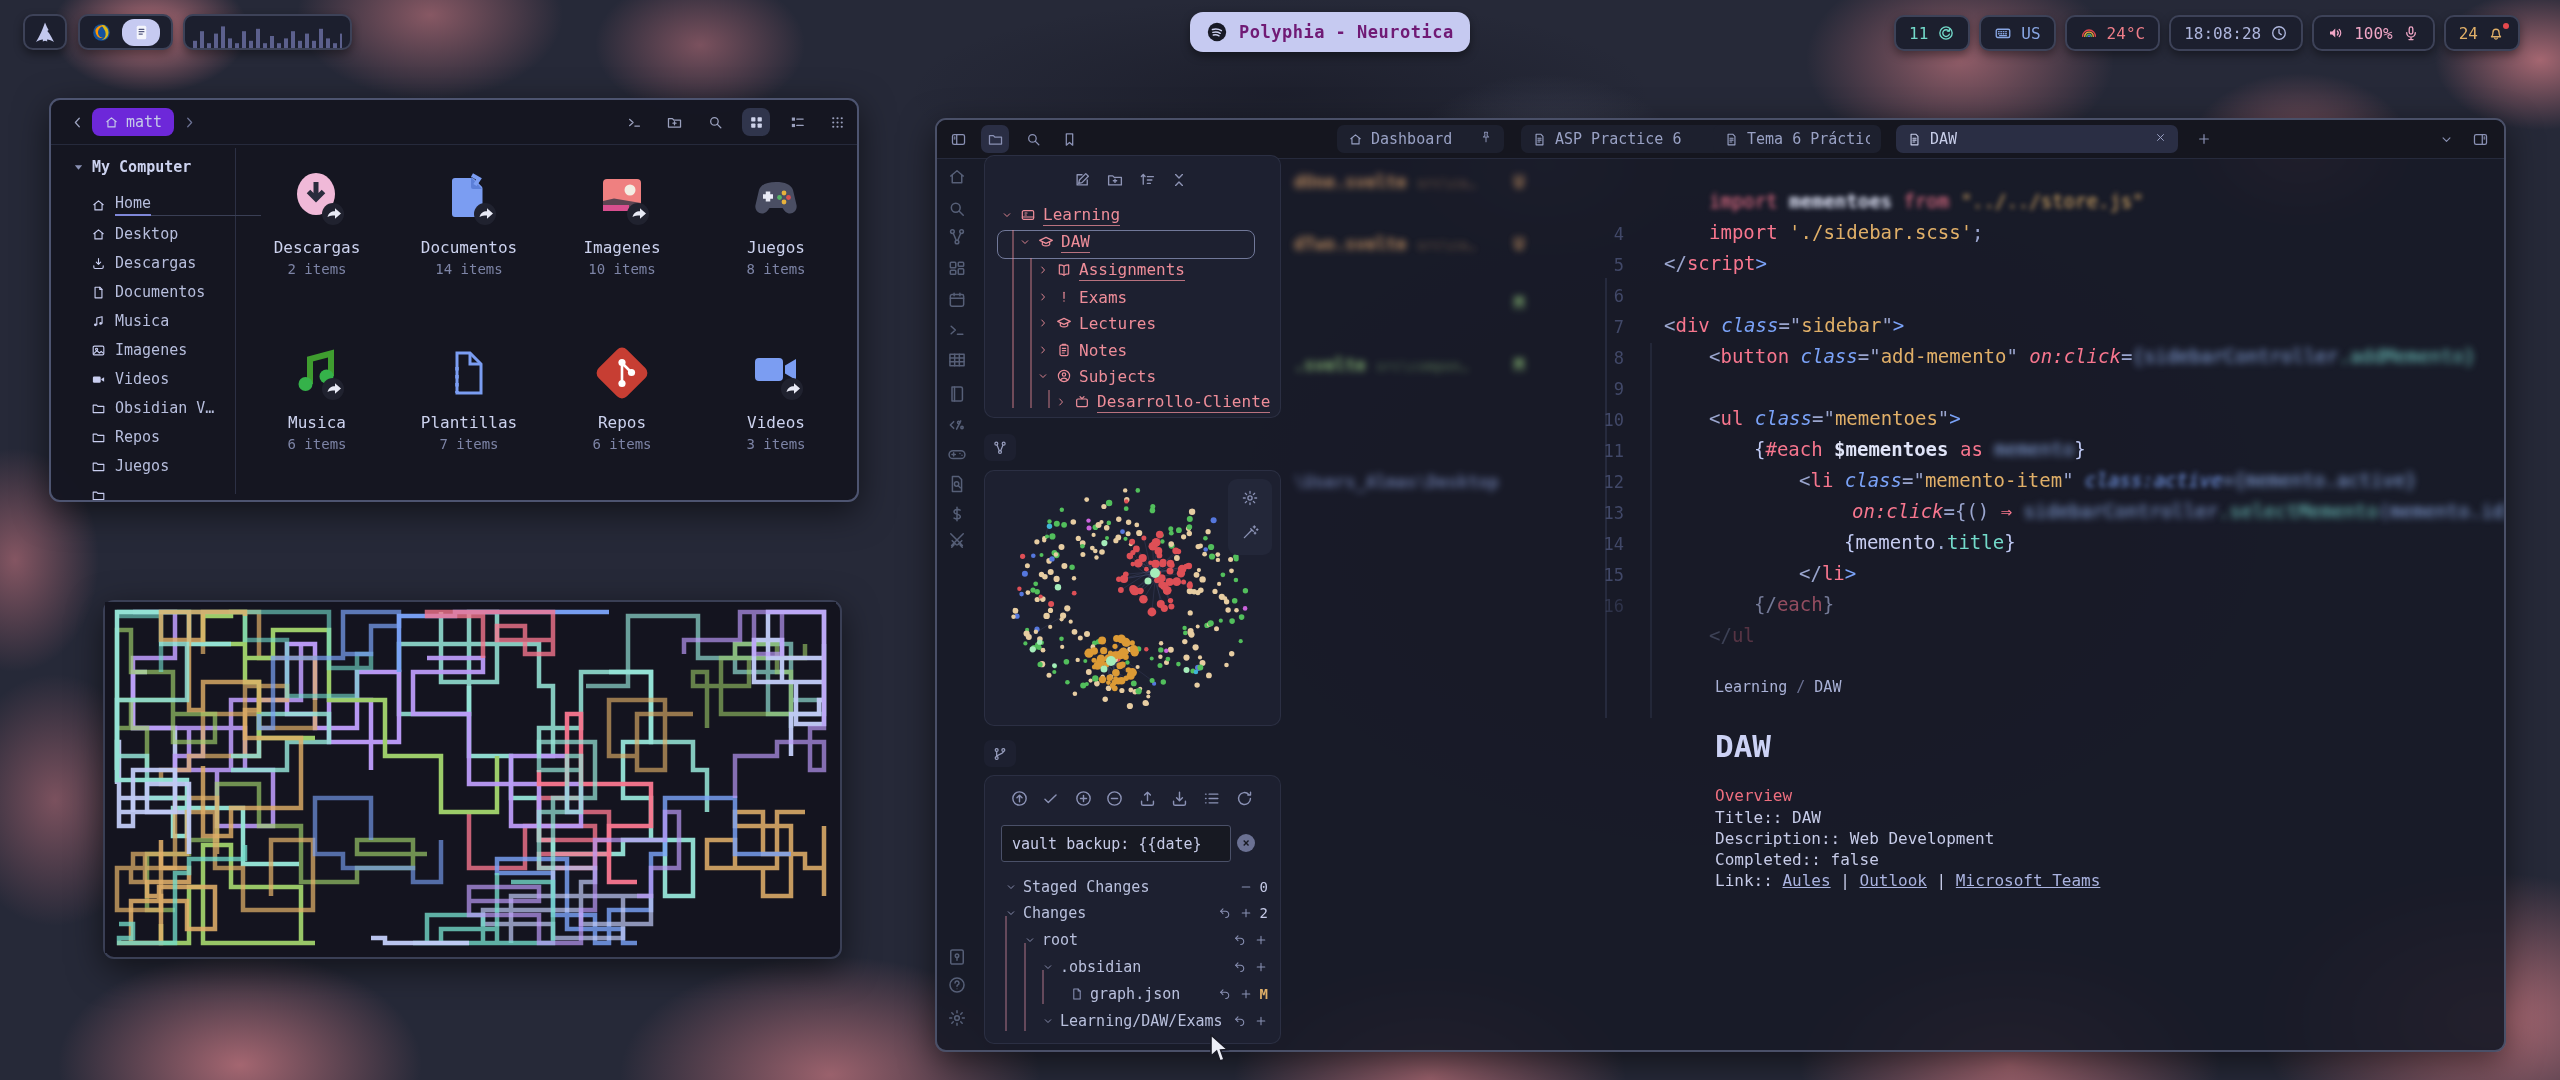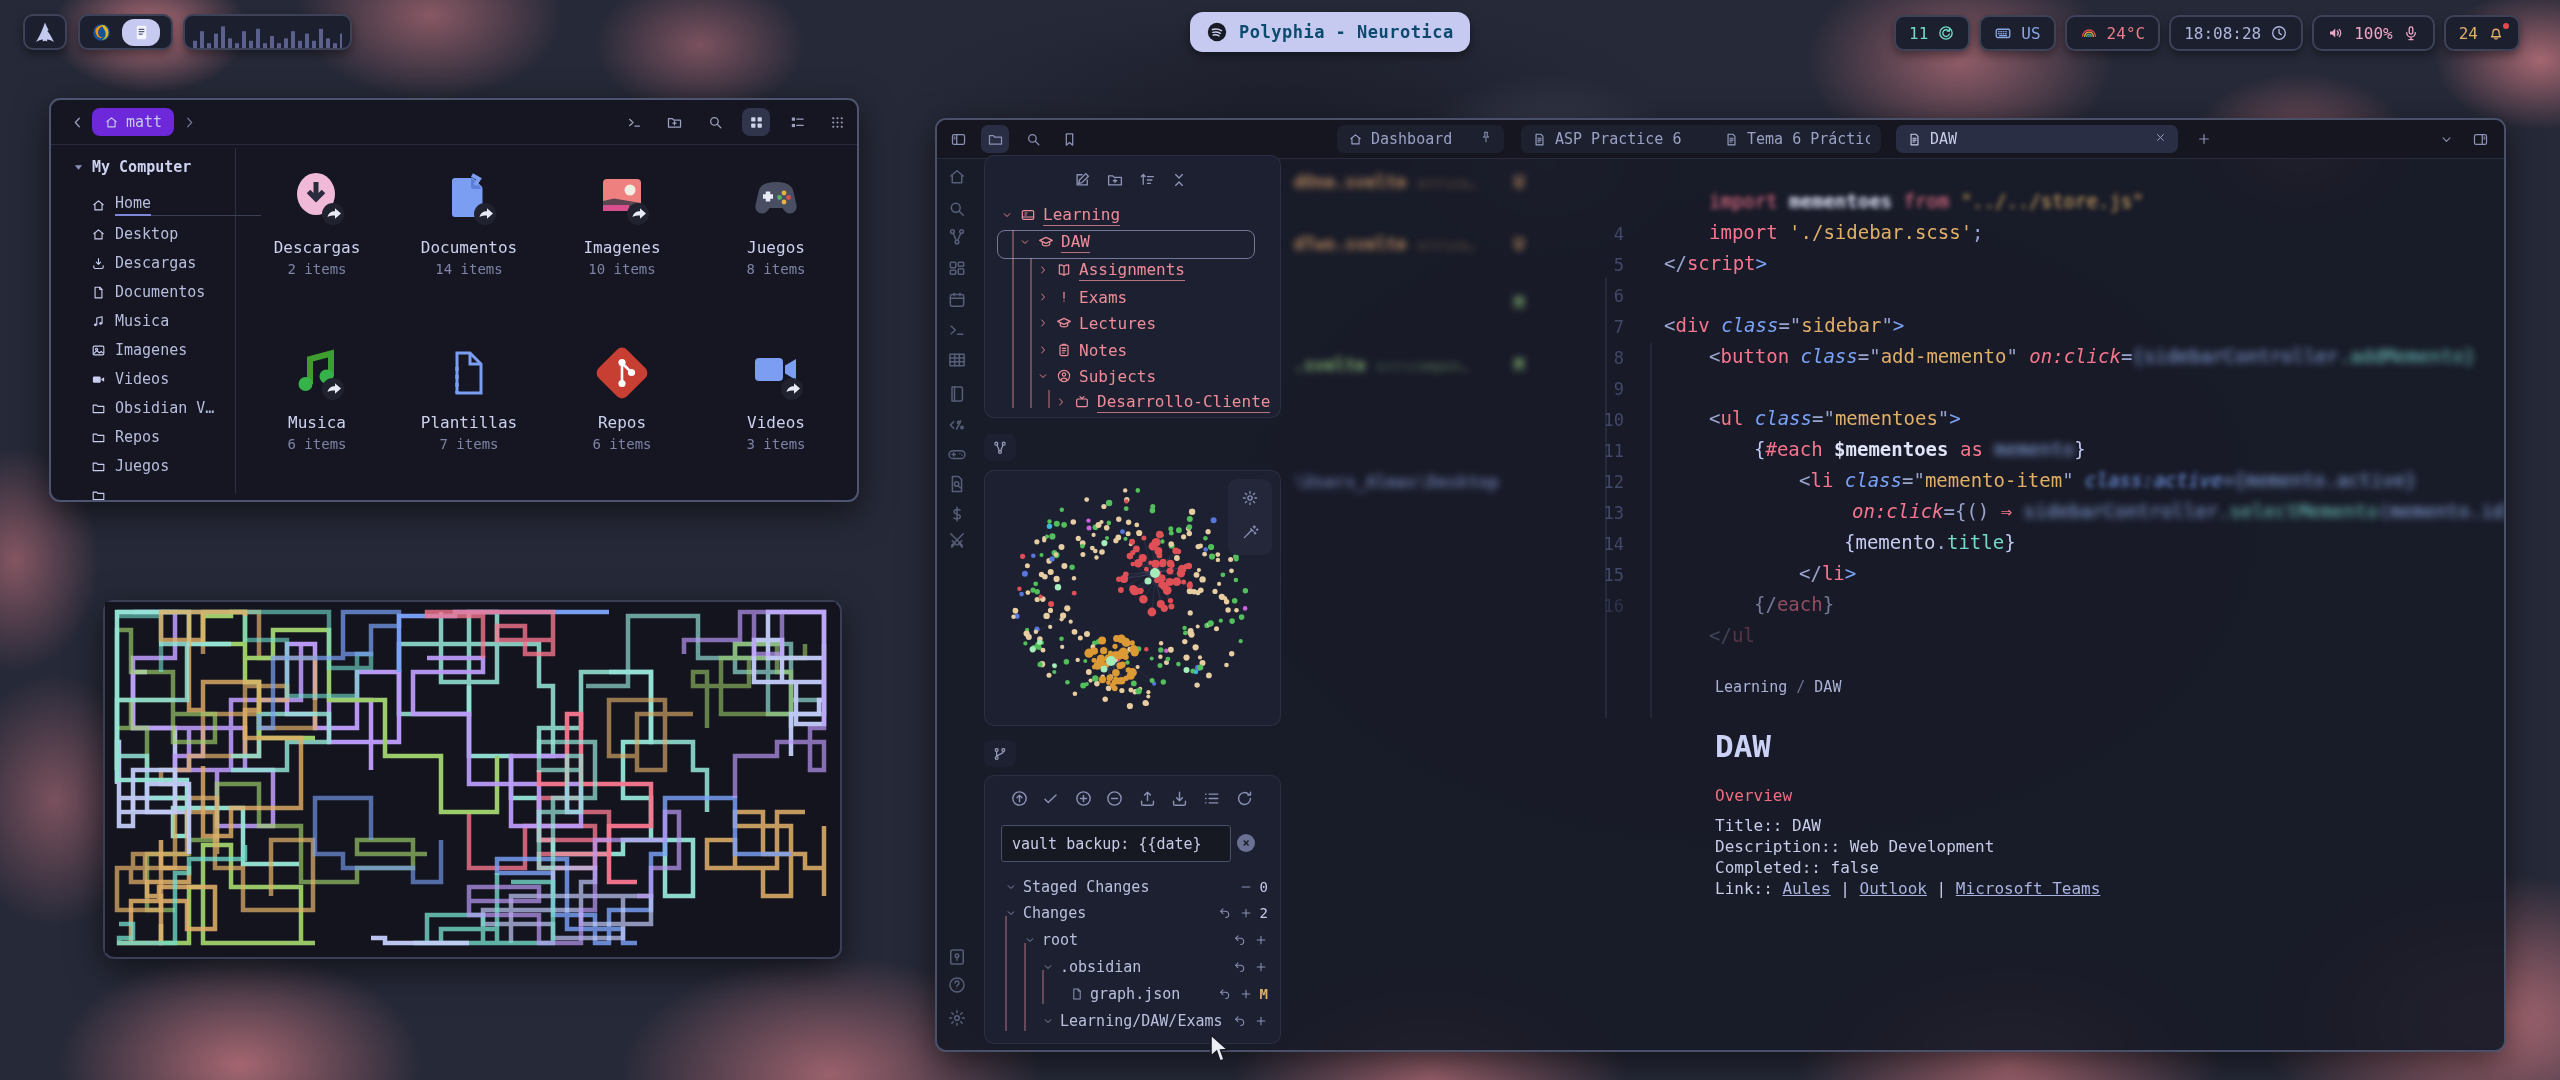--- a/index.html
+++ b/index.html
@@ -135,21 +135,21 @@
     </svg>
   </div>
 <div style="position:absolute;left:1190px;top:12px;height:40px;background:#c6caf1;border-radius:13px;
             display:flex;align-items:center;gap:11px;padding:0 16px;box-shadow:0 4px 10px rgba(0,0,0,.4)">
   <span class="ic" style="width:22px;height:22px" id="spot-ic">
       <svg viewBox="0 0 24 24" fill="none" stroke="currentColor" stroke-width="1.8" stroke-linecap="round" stroke-linejoin="round" style="width:22px;height:22px">
         <circle cx="12" cy="12" r="10" fill="#181a26" stroke="none"></circle>
         <path d="M7 9.3c3.8-1 7-.5 9.8 1.2M7.5 12.4c3-.8 5.8-.4 8 1M8 15.3c2.4-.6 4.4-.3 6.2.8" stroke="#cdd1f0" stroke-width="1.6" fill="none"></path>
       </svg>
     </span>
-  <span style="color:#0c4a6e;font-size:17px;font-weight:bold;letter-spacing:.5px">Polyphia - Neurotica</span>
+  <span style="color:#701a75;font-size:17px;font-weight:bold;letter-spacing:.5px">Polyphia - Neurotica</span>
 </div>
 <div id="tb-tray" style="position:absolute;right:40px;top:15px;display:flex;gap:9px">
     <div style="position: relative; background: rgb(28, 31, 46); border: 2px solid rgb(61, 66, 88); border-radius: 10px; height: 36px; display: flex; align-items: center; gap: 9px; padding: 0px 13px; box-sizing: border-box; box-shadow: rgba(0, 0, 0, 0.4) 0px 4px 10px;">
       <span style="color:#73daca;font-size:16px">11</span>
       <span class="ic" style="width:18px;height:18px;color:#73daca">
         <svg viewBox="0 0 24 24" fill="none" stroke="currentColor" stroke-width="1.8" stroke-linecap="round" stroke-linejoin="round" style="width:18px;height:18px">
           <circle cx="12" cy="12" r="8.2"></circle>
           <path d="M15.8 9.4a4.5 4.5 0 1 0 .7 4.1"></path>
           <path d="M16.6 6.6v2.8h-2.8"></path>
         </svg>
@@ -1536,21 +1536,21 @@
         <div class="cline " style="left:0;top:369px;width:100%"><span class="num" style="left:272px">14</span><span style="position:absolute;left:552px"><span class="tk-brk">{</span><span class="tk-fg">memento</span><span class="tk-pun">.</span><span class="tk-teal">title</span><span class="tk-brk">}</span></span></div>
         <div class="cline " style="left:0;top:400px;width:100%"><span class="num" style="left:272px">15</span><span style="position:absolute;left:507px"><span class="tk-pun">&lt;/</span><span class="tk-tag">li</span><span class="tk-blue">&gt;</span></span></div>
         <div class="cline dim" style="left:0;top:431px;width:100%"><span class="num" style="left:272px">16</span><span style="position:absolute;left:462px"><span class="tk-brk">{/</span><span class="tk-tag">each</span><span class="tk-brk">}</span></span></div>
         <div class="cline dimmer" style="left:0;top:462px;width:100%"><span class="num" style="left:272px"></span><span style="position:absolute;left:417px"><span class="tk-pun">&lt;/</span><span class="tk-tag">ul</span></span></div>
       </div>
 
     <div id="note">
       <div style="color:#a9b1d6;font-size:15px" id="note-crumb"><span>Learning</span><span style="color:#6b7193"> / </span><span>DAW</span></div>
       <div style="margin-top:32px;font-size:31px;font-weight:bold;color:#ccd2f5">DAW</div>
       <div style="margin-top:22px;color:#ee6f7f">Overview</div>
-      <div id="note-props" style="margin-top:10px;line-height:21px">
+      <div id="note-props" style="margin-top:2px;line-height:21px">
           <div>Title:: DAW</div>
           <div>Description:: Web Development</div>
           <div>Completed:: false</div>
         </div>
       <div id="note-links" style="line-height:21px"><span>Link:: </span><a class="nlink">Aules</a><span> | </span><a class="nlink">Outlook</a><span> | </span><a class="nlink">Microsoft Teams</a></div>
     </div>
   </div>
 </div>
 
 <div id="cursor">

